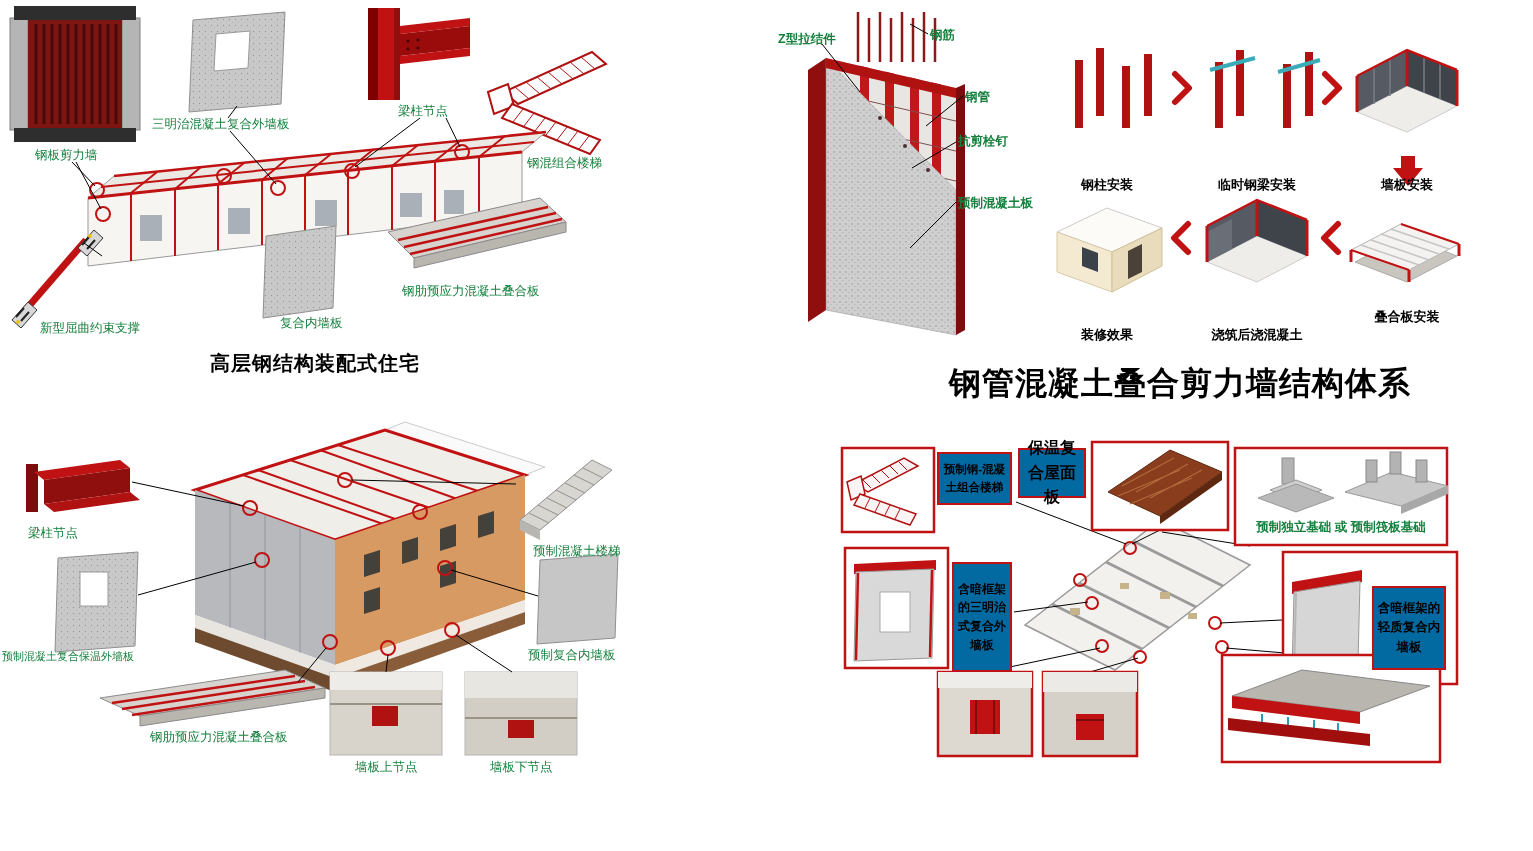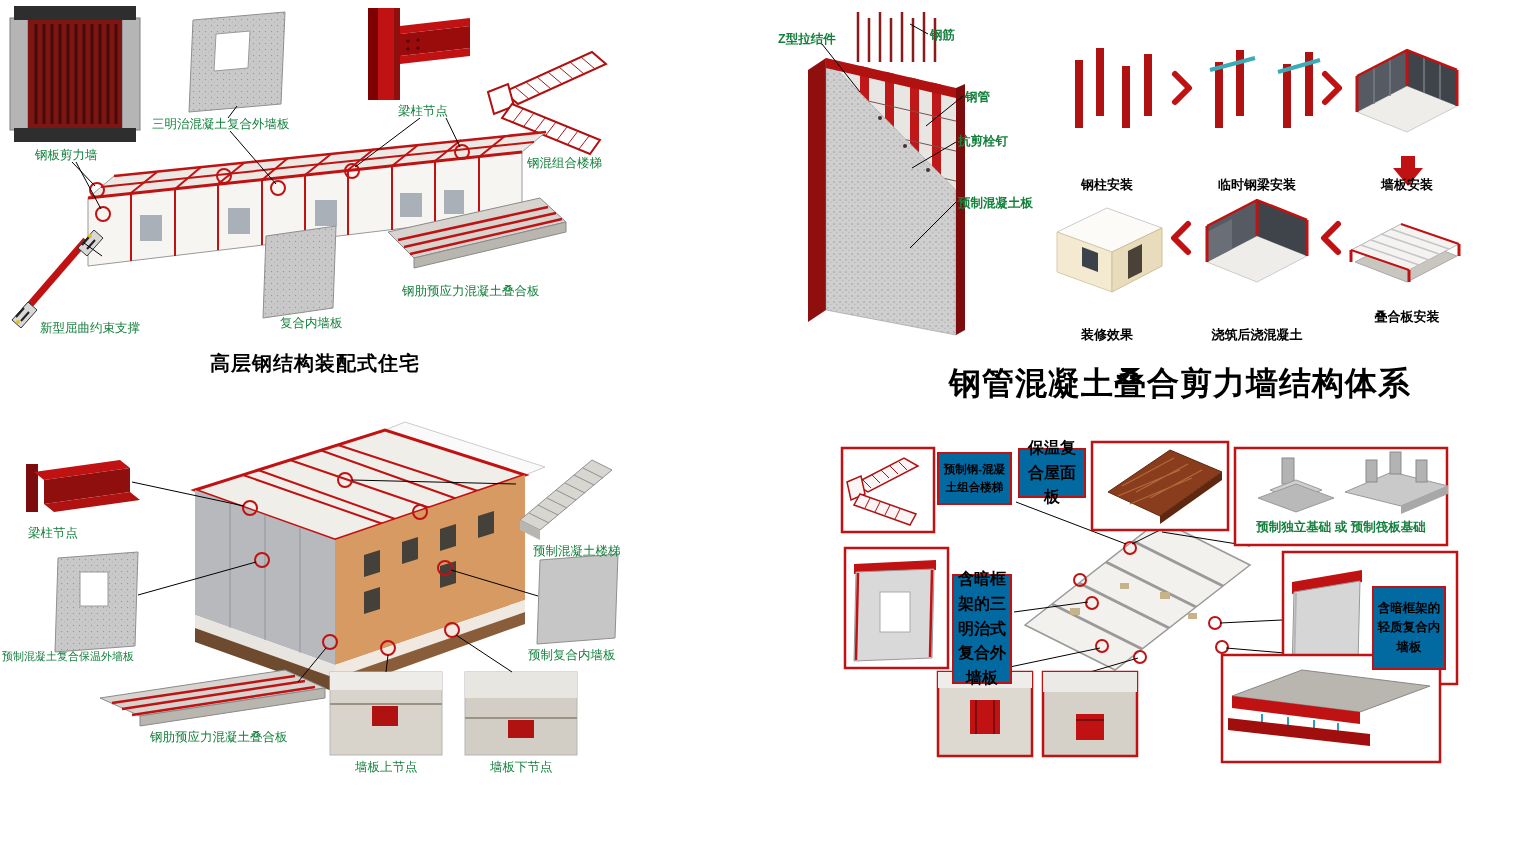--- a/index.html
+++ b/index.html
@@ -428,17 +428,17 @@
         <polygon points="402,276 472,250 600,266 530,292" fill="#b9b6b0" stroke="#888"></polygon>
         <polygon points="402,276 530,292 530,304 402,288" fill="#c01212"></polygon>
         <path d="M432,294 432,302 M458,297 458,305 M484,300 484,308 M508,303 508,311" stroke="#2a9db8" stroke-width="2"></path>
         <polygon points="398,298 540,314 540,326 398,310" fill="#a00e0e"></polygon>
       </g>
     </svg>
 
     <div class="redbox txt" style="left:107px;top:32px;width:75px;height:53px;font-size:11.5px">预制钢-混凝土组合楼梯</div>
     <div class="redbox txt" style="left:188px;top:28px;width:68px;height:50px;font-size:16px">保温复合屋面板</div>
     <div class="lbl" style="left:405px;top:100px;width:212px;text-align:center;font-weight:bold;white-space:nowrap">预制独立基础  或  预制筏板基础</div>
-    <div class="redbox txt" style="left:122px;top:154px;width:60px;height:110px;font-size:16px">含暗框架的三明治式复合外墙板</div>
+    <div class="redbox txt" style="left:122px;top:142px;width:60px;height:110px;font-size:12px">含暗框架的三明治式复合外墙板</div>
     <div class="redbox txt" style="left:542px;top:166px;width:74px;height:84px;font-size:12.5px">含暗框架的轻质复合内墙板</div>
   </section>
 
 </div>
 
 </body></html>

